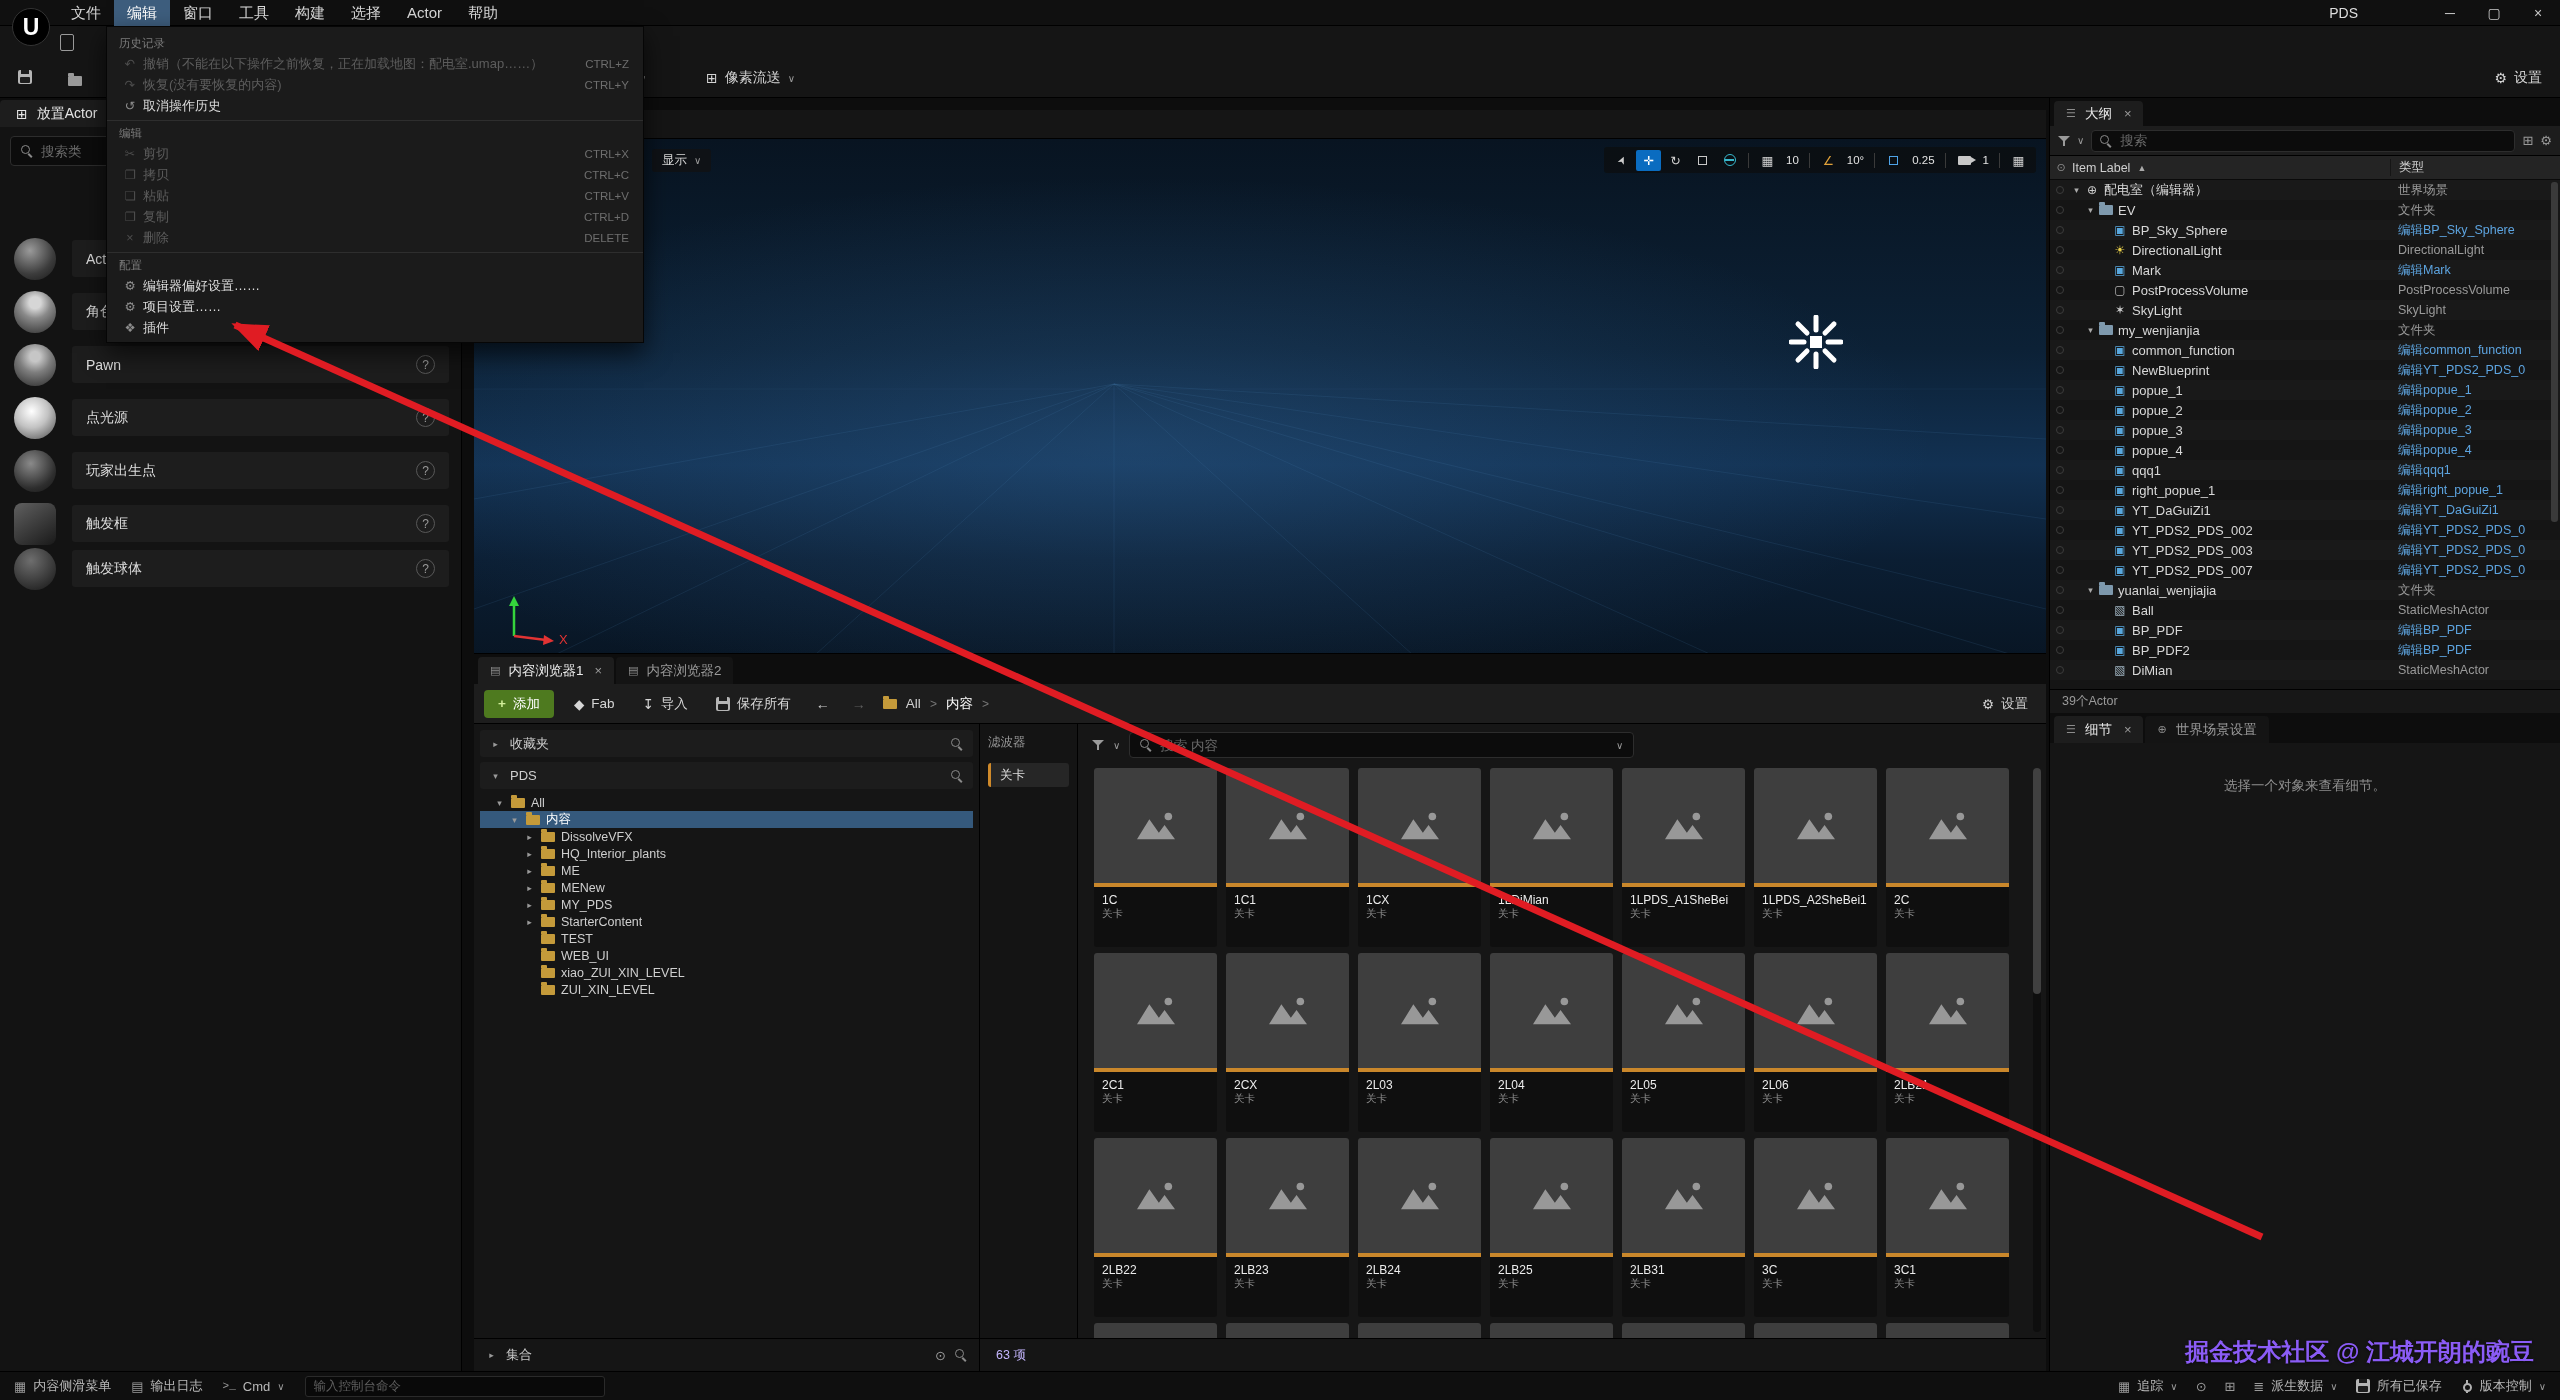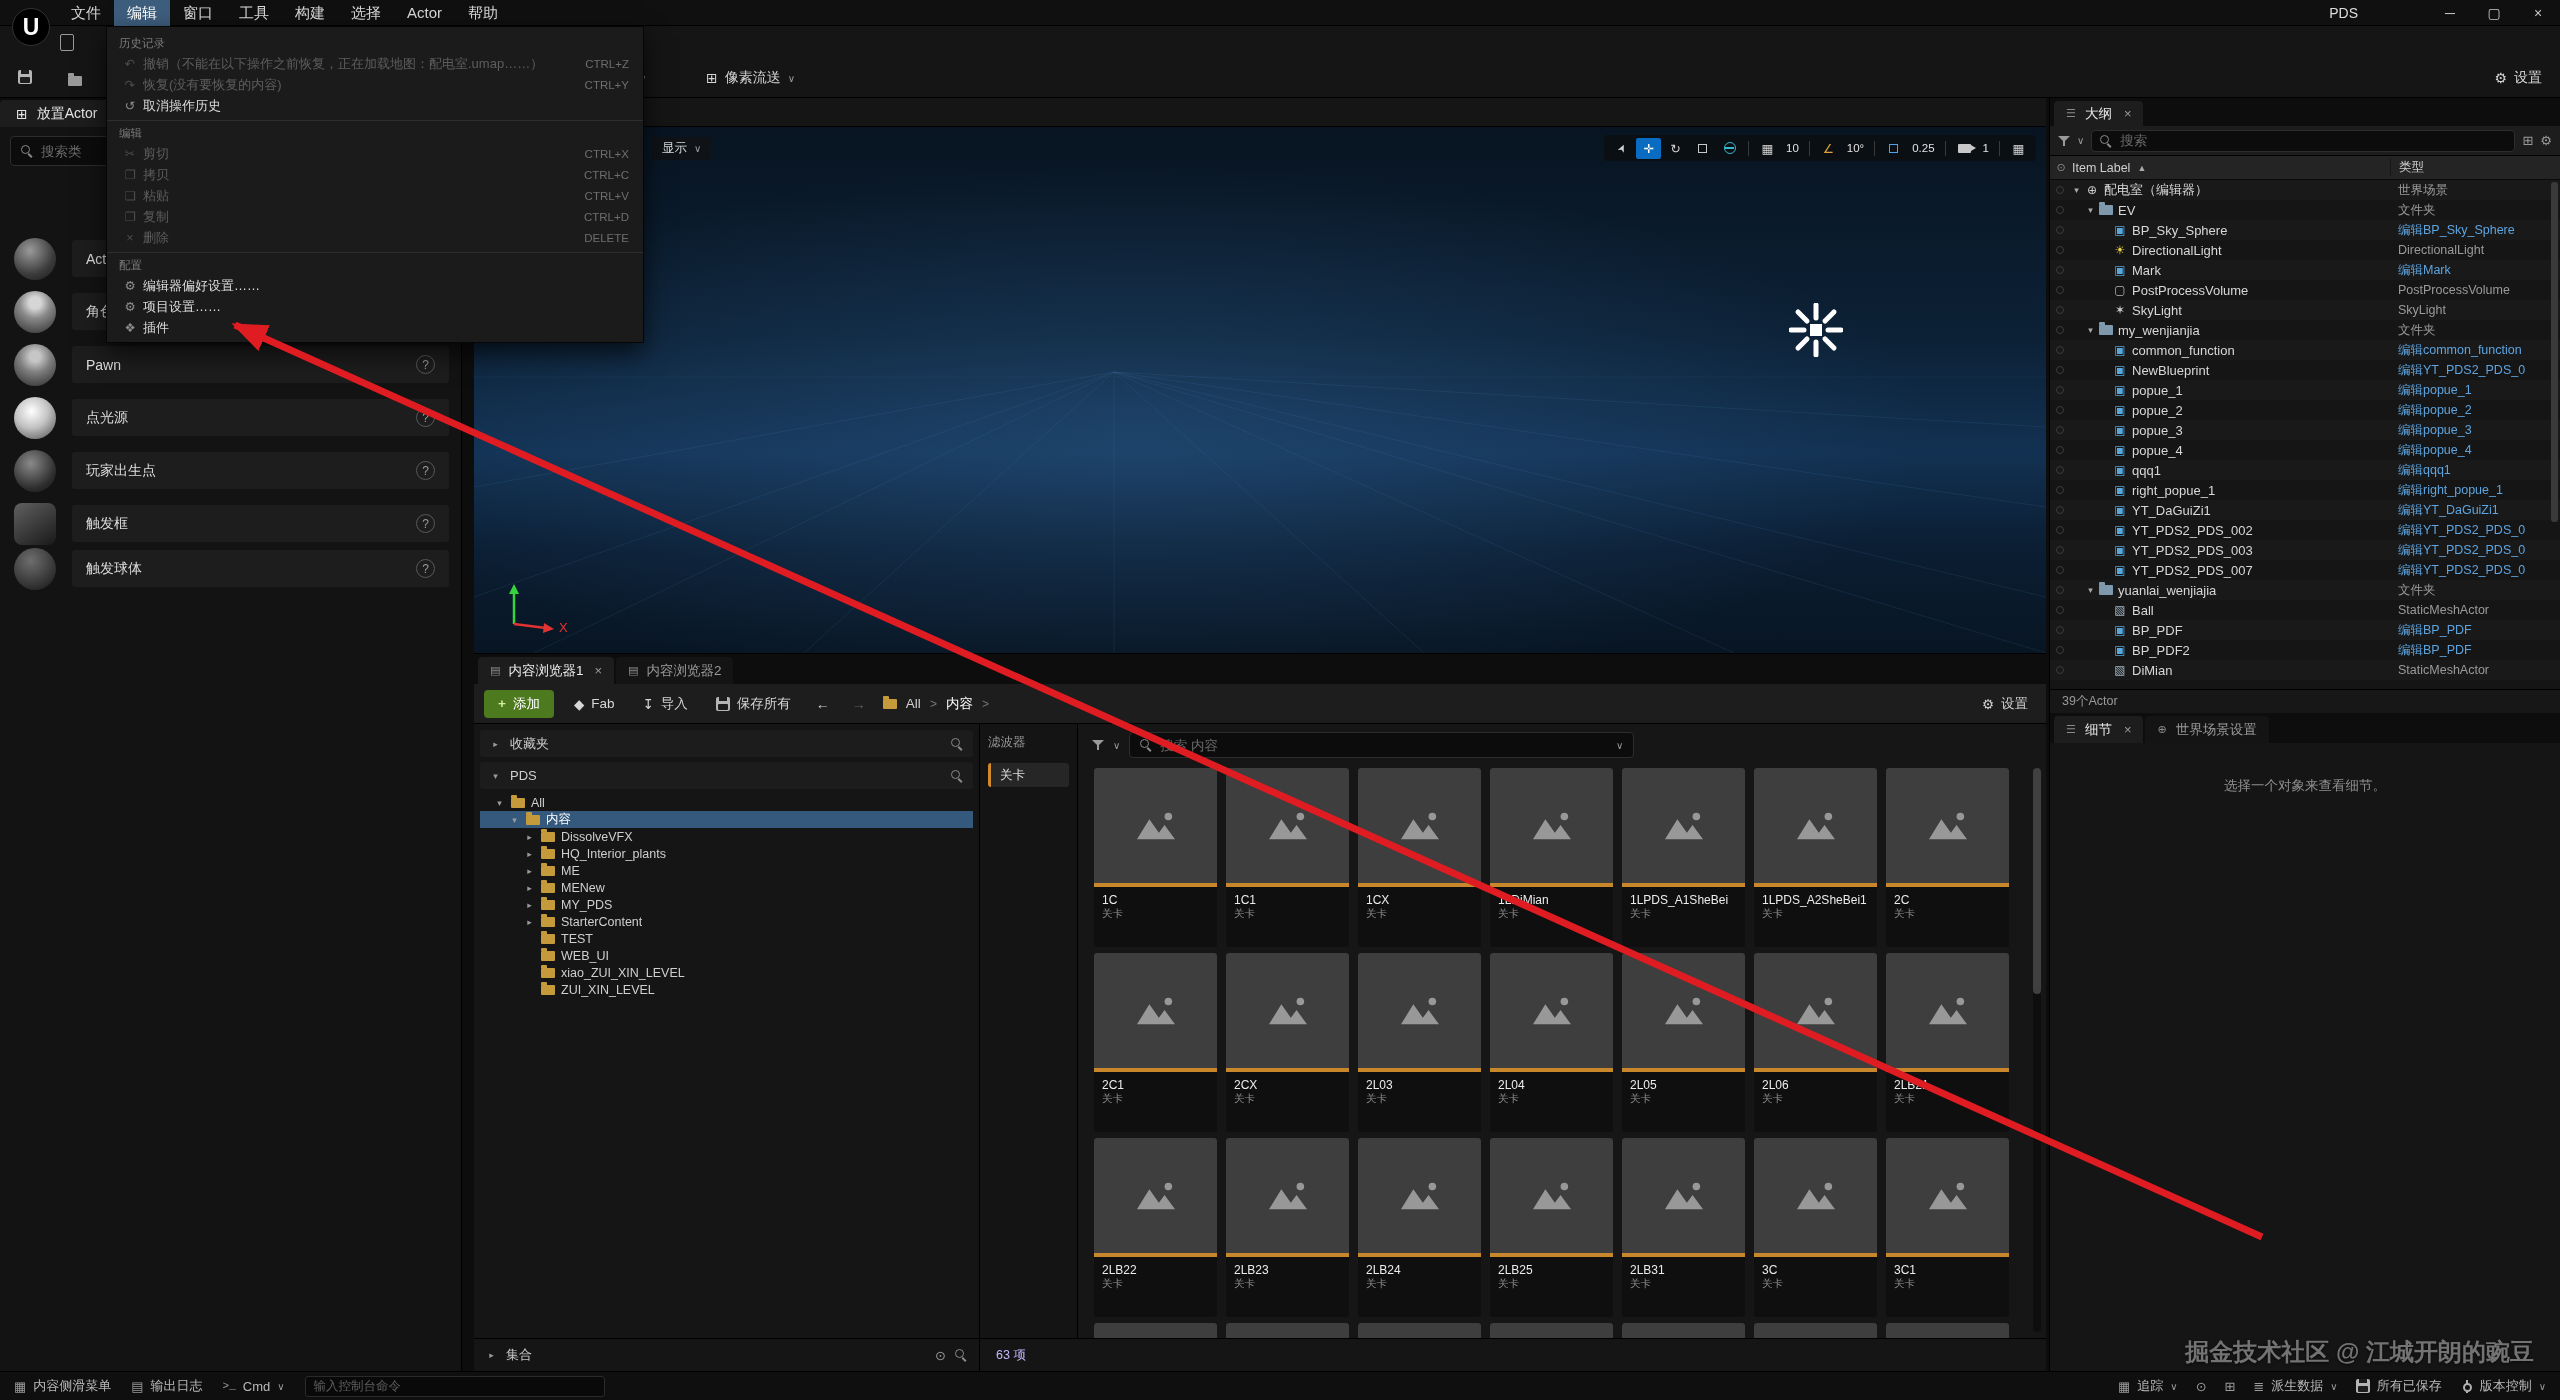--- a/index.html
+++ b/index.html
@@ -45,21 +45,21 @@
 .th-pawn{background:radial-gradient(circle at 50% 30%,#c6c6c6 0 14%,#7e7e7e 44%,#262626)}
 .th-point-light{background:radial-gradient(circle at 42% 34%,#fff,#c2c2c2 45%,#474747)}
 .th-player-start{background:radial-gradient(circle at 40% 32%,#8a8a8a,#2e2e2e 65%,#141414)}
 .th-trigger-box{border-radius:8px;background:linear-gradient(145deg,#606060,#191919)}
 .th-trigger-sphere{background:radial-gradient(circle at 40% 30%,#6e6e6e,#141414)}
 .pp-bar{position:absolute;left:72px;right:12px;top:0;height:37px;background:#1d1d1d;border-radius:3px;display:flex;align-items:center;padding:0 14px}
 .pp-label{font-size:14px;color:#dedede}
 .pp-q{margin-left:auto;width:19px;height:19px;border:1px solid #585858;border-radius:50%;color:#9a9a9a;font-size:12px;display:flex;align-items:center;justify-content:center}
 
 
-.viewport{position:absolute;left:474px;top:98px;width:1572px;height:555px}
+.viewport{position:absolute;left:474px;top:110px;width:1572px;height:555px}
 .vp-head{height:29px;background:#151515;border-bottom:1px solid #000}
 .vp-canvas{position:absolute;left:0;top:29px;right:0;bottom:0;overflow:hidden;
  background:radial-gradient(ellipse at 42% 58%,rgba(62,120,178,.28),transparent 62%),
  linear-gradient(180deg,#081421 0%,#0c2136 40%,#123152 62%,#0b1e33 80%,#081523 100%)}
 .vp-grid{position:absolute;inset:0}
 .vp-toolbar{position:absolute;left:178px;right:10px;top:8px;display:flex;justify-content:space-between;align-items:center}
 .vp-chip{display:flex;align-items:center;gap:7px;background:rgba(16,18,20,.85);border-radius:3px;padding:0 10px;height:23px;font-size:12.5px;color:#d8d8d8}
 .vp-tools{display:flex;align-items:center;gap:2px;background:rgba(12,14,16,.78);border-radius:3px;padding:2px 5px;height:26px}
 .vpt{width:25px;height:21px;display:flex;align-items:center;justify-content:center;font-size:12.5px;color:#cfcfcf;border-radius:2px}
 .vpt.active{background:#0a6cc0;color:#fff}
@@ -192,21 +192,21 @@
 .i-save{width:14px;height:14px;display:inline-block;position:relative;background:#b5b5b5;border-radius:2px;flex:none}
 .i-save::before{content:"";position:absolute;left:3px;top:0;width:8px;height:4px;background:#1d1d1d}
 .i-save::after{content:"";position:absolute;left:2px;bottom:1px;width:10px;height:6px;background:#1d1d1d;border-radius:1px}
 .i-branch{width:13px;height:13px;position:relative;display:inline-block;flex:none}
 .i-branch::before{content:"";position:absolute;left:6px;top:0;width:2px;height:13px;background:#b0b0b0}
 .i-branch::after{content:"";position:absolute;left:3px;top:3px;width:5px;height:5px;border:2px solid #b0b0b0;border-radius:50%;background:#0f0f0f}
 .doc{width:14px;height:17px;border:1.5px solid #9a9a9a;border-radius:2px;display:inline-block}
 
 
 .arrow-svg{position:absolute;inset:0;z-index:600;pointer-events:none}
-.watermark{position:absolute;right:26px;top:1336px;font-size:24px;font-weight:bold;color:#737373;z-index:80;text-shadow:0 1px 3px rgba(0,0,0,.6)}
+.watermark{position:absolute;right:26px;top:1336px;font-size:24px;font-weight:bold;color:#8b5cf6;z-index:80;text-shadow:0 1px 3px rgba(0,0,0,.6)}
 </style>
 </head>
 <body>
 
 <div class="screen">
 
   <div class="menubar">
     <div class="mb-items" id="mb-items">
         <div class="mb-item">文件</div>
         <div class="mb-item active">编辑</div>

